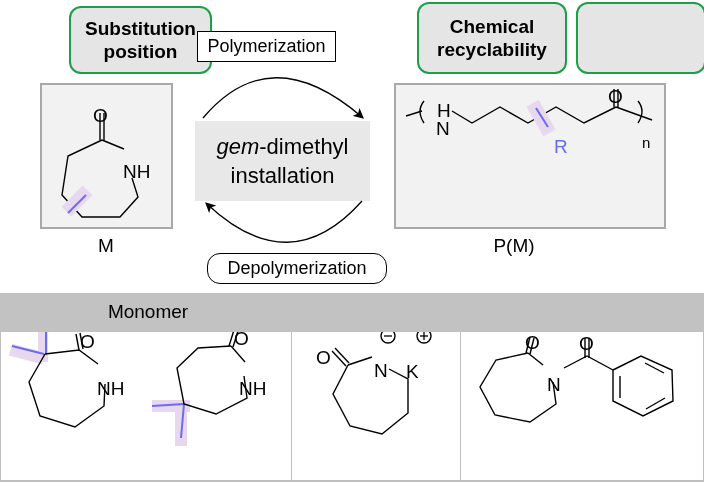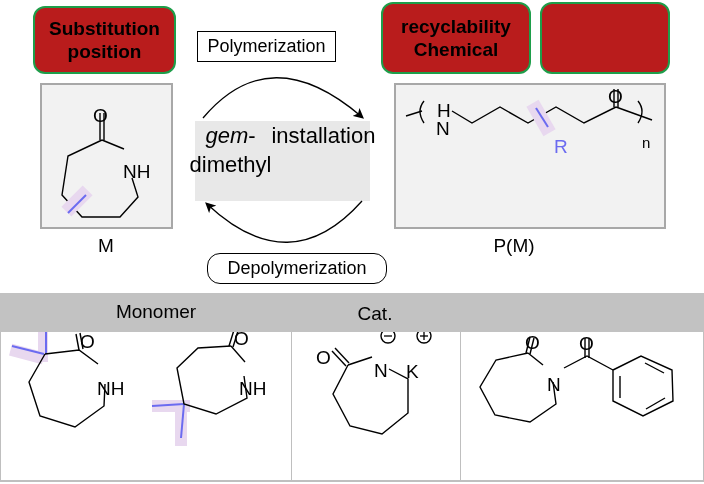--- a/index.html
+++ b/index.html
@@ -1,43 +1,43 @@
 <!DOCTYPE html>
 <html><head>
 <meta charset="utf-8">
 <style>
   html, body { margin:0; padding:0; background:#ffffff; }
   body { width:704px; height:484px; position:relative; overflow:hidden;
          font-family:"Liberation Sans", sans-serif; color:#000; }
-  .pill { position:absolute; border:2px solid #1e9e4a; border-radius:12px; background:#b91c1c;
+  .pill { position:absolute; border:2px solid #1e9e4a; border-radius:12px; background:#e5e5e5;
           font-weight:bold; font-size:19px; line-height:23px; text-align:center;
-          display:flex; flex-direction:column; justify-content:center; box-sizing:border-box; }
+          display:flex; flex-direction:column; justify-content:center; box-sizing:border-box;margin-left:36px; }
   .rect-label { position:absolute; border:1.3px solid #000; background:#fff; font-size:18px;
                 line-height:24px; text-align:center; box-sizing:border-box; }
   .panel { position:absolute; background:#f2f2f2; border:2px solid #a8a8a8; box-sizing:border-box; }
   .caption { position:absolute; font-size:19px; text-align:center; }
   .center-box { position:absolute; background:#e8e8e8; font-size:22px; line-height:29px; text-align:center;
-                display:flex; flex-direction:row; justify-content:center; }
+                display:flex; flex-direction:column; justify-content:center; }
   .table { position:absolute; left:0; top:293px; width:704px; height:191px; }
   .thead { position:absolute; left:0; top:0; width:704px; height:39px; background:#c2c2c2; }
   .th { position:absolute; top:0; height:39px; line-height:38px; font-size:19px; text-align:center; }
   .cell { position:absolute; top:39px; height:150px; background:#fff; box-sizing:border-box;
           border-left:1.5px solid #bfbfbf; border-bottom:2px solid #bfbfbf; }
   svg text { font-family:"Liberation Sans", sans-serif; }
 </style>
 </head>
 <body>
 
 <div class="pill" style="left:33px;top:6px;width:143px;height:68px;">
   <span>Substitution</span>
   <span>position</span>
 </div>
 <div class="pill" style="left:381px;top:2px;width:150px;height:72px;">
+  <span>Chemical</span>
   <span>recyclability</span>
-  <span>Chemical</span>
 </div>
 <div class="pill" style="left:540px;top:2px;width:130px;height:72px;">
 </div>
 
 <div class="rect-label" style="left:197px;top:31px;width:139px;height:31px;line-height:29px;">Polymerization</div>
 <div class="rect-label" style="left:207px;top:253px;width:180px;height:31px;line-height:29px;border-radius:13px;">Depolymerization</div>
 
 <div class="center-box" style="left:195px;top:121px;width:175px;height:80px;">
   <div>
     <i>gem</i><span>-dimethyl</span>
@@ -87,22 +87,21 @@
   <text x="43" y="33.82" font-size="19">H</text>
   <text x="42" y="51.82" font-size="19">N</text>
   <text x="214" y="19.82" font-size="19">O</text>
   <text x="160" y="69.82" font-size="19" fill="#6b6bf0">R</text>
   <text x="248" y="64.7" font-size="15">n</text>
 </svg>
 <div class="caption" style="left:484px;top:235px;width:60px;">P(M)</div>
 
 <div class="table">
   <div class="thead">
-    <div class="th" style="left:11px;width:290px;">Monomer</div>
-    <div class="th" style="left:290px;width:170px;top:2px;">Cat.</div>
+    <div class="th" style="left:3px;width:290px;">Monomer</div>
   </div>
 
   <div class="cell" style="left:0;width:291px;"></div>
   <div class="cell" style="left:291px;width:169px;"></div>
   <div class="cell" style="left:460px;width:244px;border-right:1.5px solid #bfbfbf;"></div>
 
   <svg style="position:absolute;left:0;top:39px;" width="150" height="150">
     <rect x="38" y="-8" width="10" height="38" fill="#e8d8ef"></rect>
     <rect x="10" y="16" width="34" height="12" fill="#e8d8ef" transform="rotate(15 27 22)"></rect>
     <line x1="46" y1="-12" x2="46" y2="22" stroke="#6b6bf0" stroke-width="2"></line>

